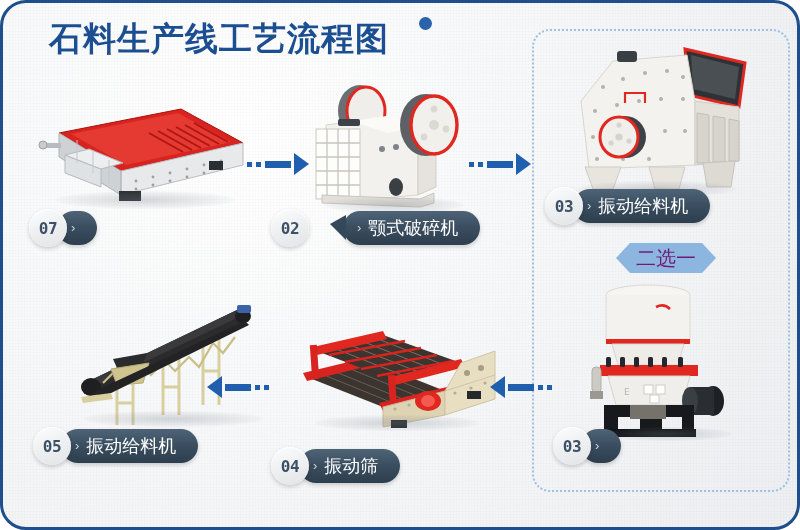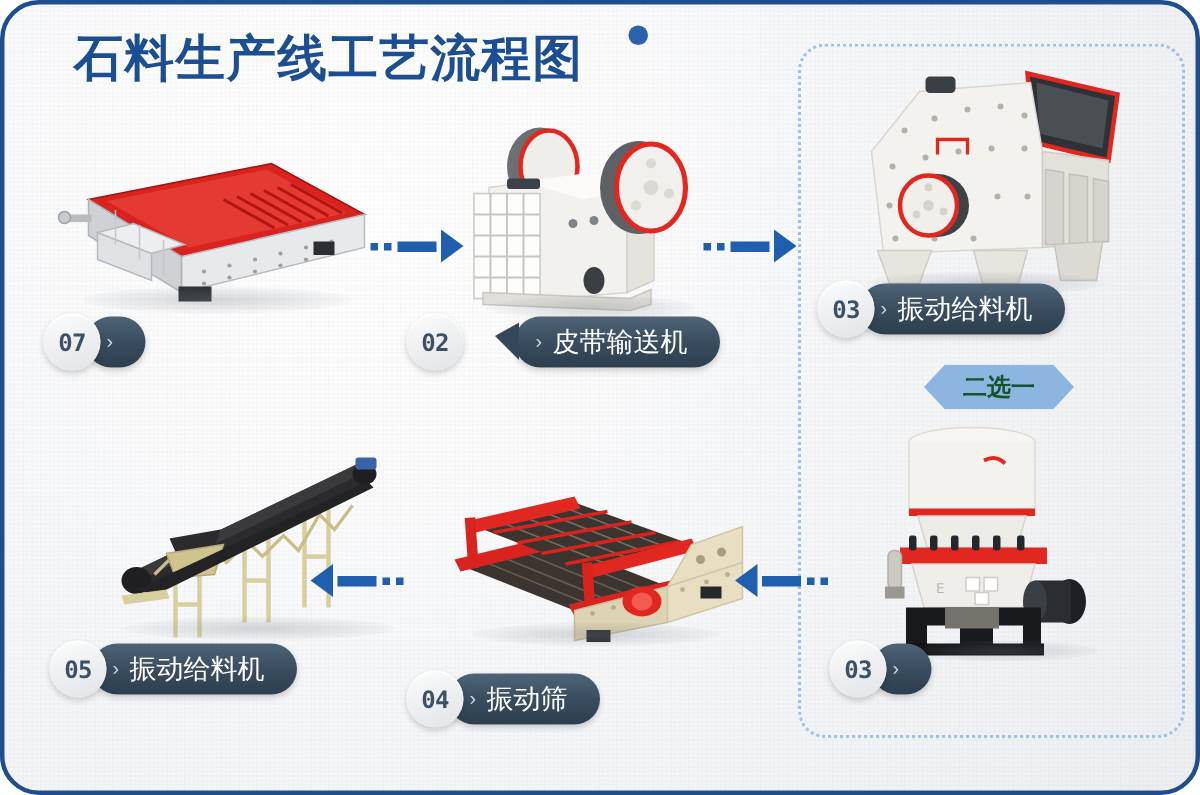--- a/index.html
+++ b/index.html
@@ -66,21 +66,21 @@
   #label-04{left:268px;top:424px;margin-top:20px;}
   #label-05{left:30px;top:424px;}
 
   
   #choose{
     position:absolute;left:613px;top:240px;width:100px;height:30px;
     background:#8cb6e0;
     clip-path:polygon(14% 0,86% 0,100% 50%,86% 100%,14% 100%,0 50%);
     display:flex;align-items:center;justify-content:center;
   }
-  #choose span{color:#14532d;font-size:16px;font-family:"DejaVu Sans","Liberation Sans",sans-serif;font-weight:bold;}
+  #choose span{color:#701a75;font-size:20px;font-family:"DejaVu Sans","Liberation Sans",sans-serif;}
 
   
   .arrow{position:absolute;display:flex;align-items:center;gap:4px;}
   .adot{width:5px;height:5px;background:#1f5fae;}
   .ashaft{width:26px;height:7px;background:#1f5fae;}
   .ahead{width:0;height:0;border-top:11px solid transparent;border-bottom:11px solid transparent;}
   .arrow.right .ahead{border-left:15px solid #1f5fae;margin-left:-1px;}
   .arrow.left .ahead{border-right:15px solid #1f5fae;margin-right:-1px;}
   #arrow-1{left:244px;top:150px;}
   #arrow-2{left:466px;top:150px;}
@@ -459,21 +459,21 @@
     <div class="badge">07</div>
     <div class="bubble">
       <span class="chev">›</span>
     </div>
   </div>
 
   <div class="label" id="label-02">
     <div class="badge">02</div>
     <div class="bubble">
       <span class="chev">›</span>
-      <span class="ltext">皮带输送机</span>
+      <span class="ltext">颚式破碎机</span>
     </div>
   </div>
 
   <div class="label" id="label-03a">
     <div class="badge">03</div>
     <div class="bubble">
       <span class="chev">›</span>
       <span class="ltext">振动给料机</span>
     </div>
   </div>

